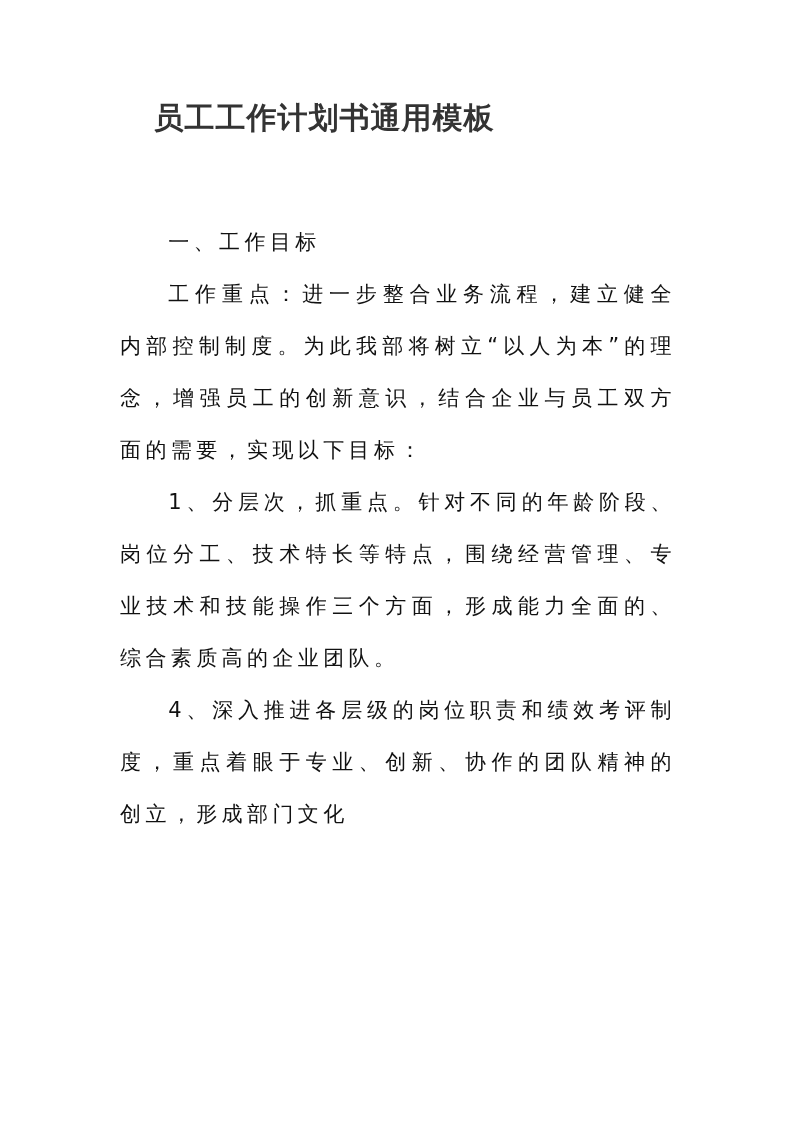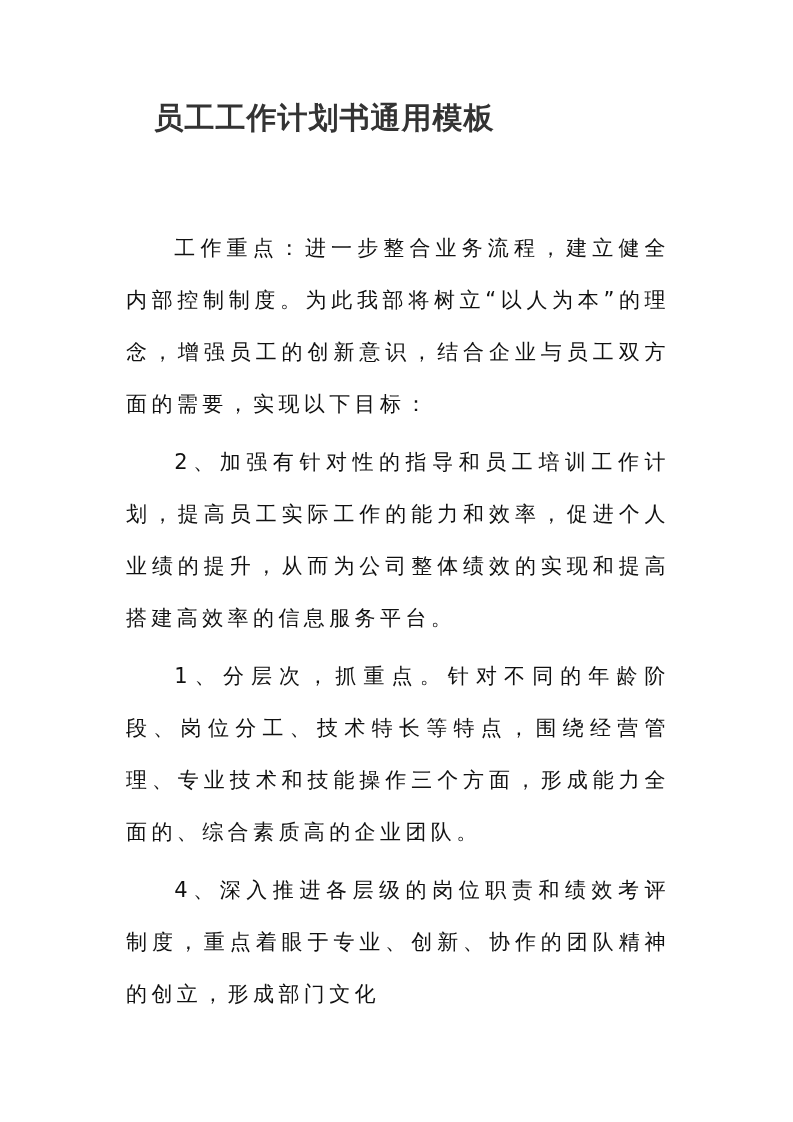--- a/index.html
+++ b/index.html
@@ -39,33 +39,33 @@
       left: 120px;
       top: 216px;
       width: 556px;
       font-size: 21px;
       line-height: 52px;
       letter-spacing: 4.4px;
       text-align: justify;
       color: #111111;
     }
     .para {
-      margin: 6px;
+      margin: 0;
       text-indent: 2.3em;
     }
     .heading {
       margin: 0;
       text-indent: 2.3em;
     }
   </style>
 </head>
 <body>
 
 <div class="page">
   <div class="title">员工工作计划书通用模板</div>
 
   <div class="body-text">
+    <p class="heading">一、工作目标</p>
     <p class="para">工作重点：进一步整合业务流程，建立健全内部控制制度。为此我部将树立“以人为本”的理念，增强员工的创新意识，结合企业与员工双方面的需要，实现以下目标：</p>
-    <p class="para">2、加强有针对性的指导和员工培训工作计划，提高员工实际工作的能力和效率，促进个人业绩的提升，从而为公司整体绩效的实现和提高搭建高效率的信息服务平台。</p>
     <p class="para">1、分层次，抓重点。针对不同的年龄阶段、岗位分工、技术特长等特点，围绕经营管理、专业技术和技能操作三个方面，形成能力全面的、综合素质高的企业团队。</p>
     <p class="para">4、深入推进各层级的岗位职责和绩效考评制度，重点着眼于专业、创新、协作的团队精神的创立，形成部门文化</p>
   </div>
 </div>
 
 </body></html>

